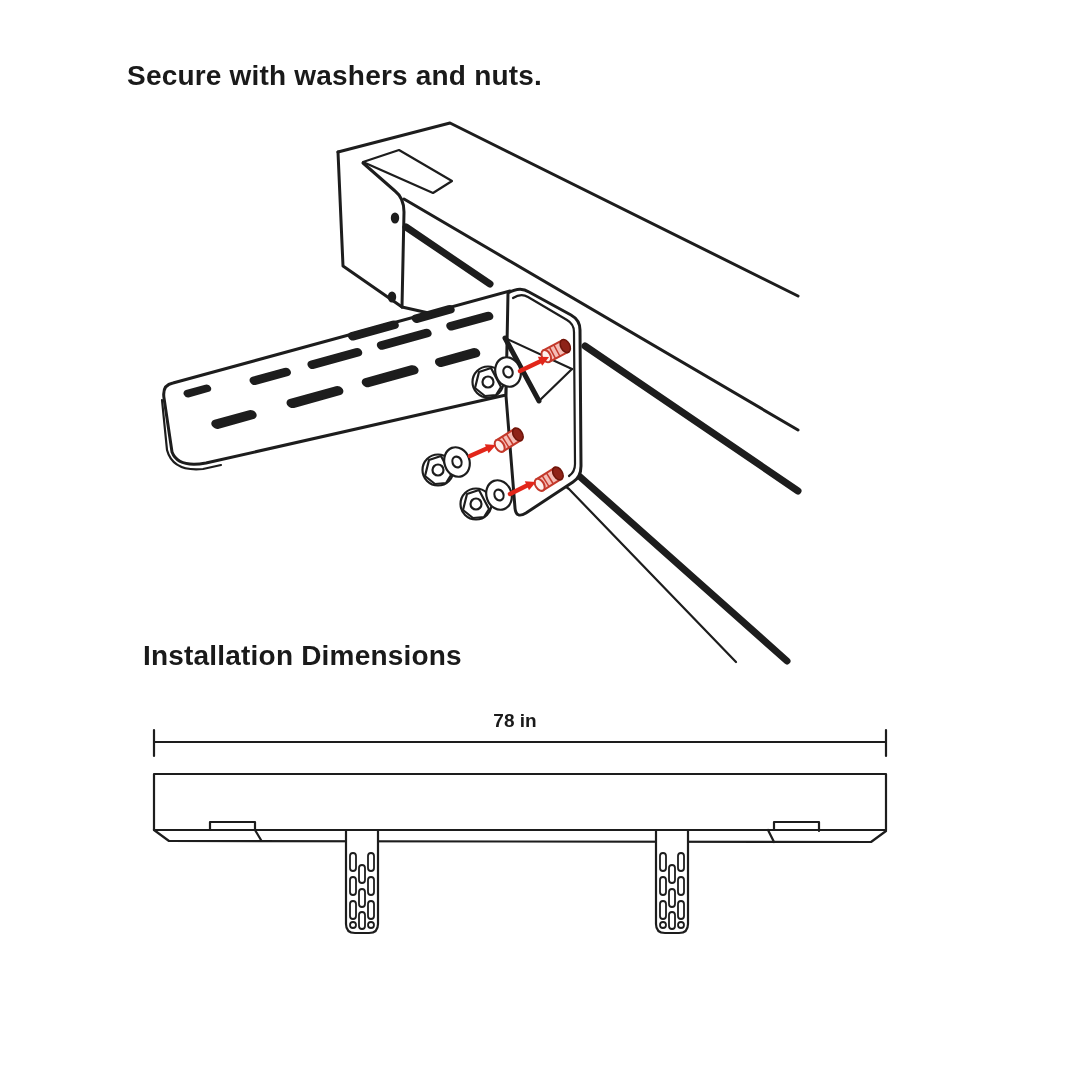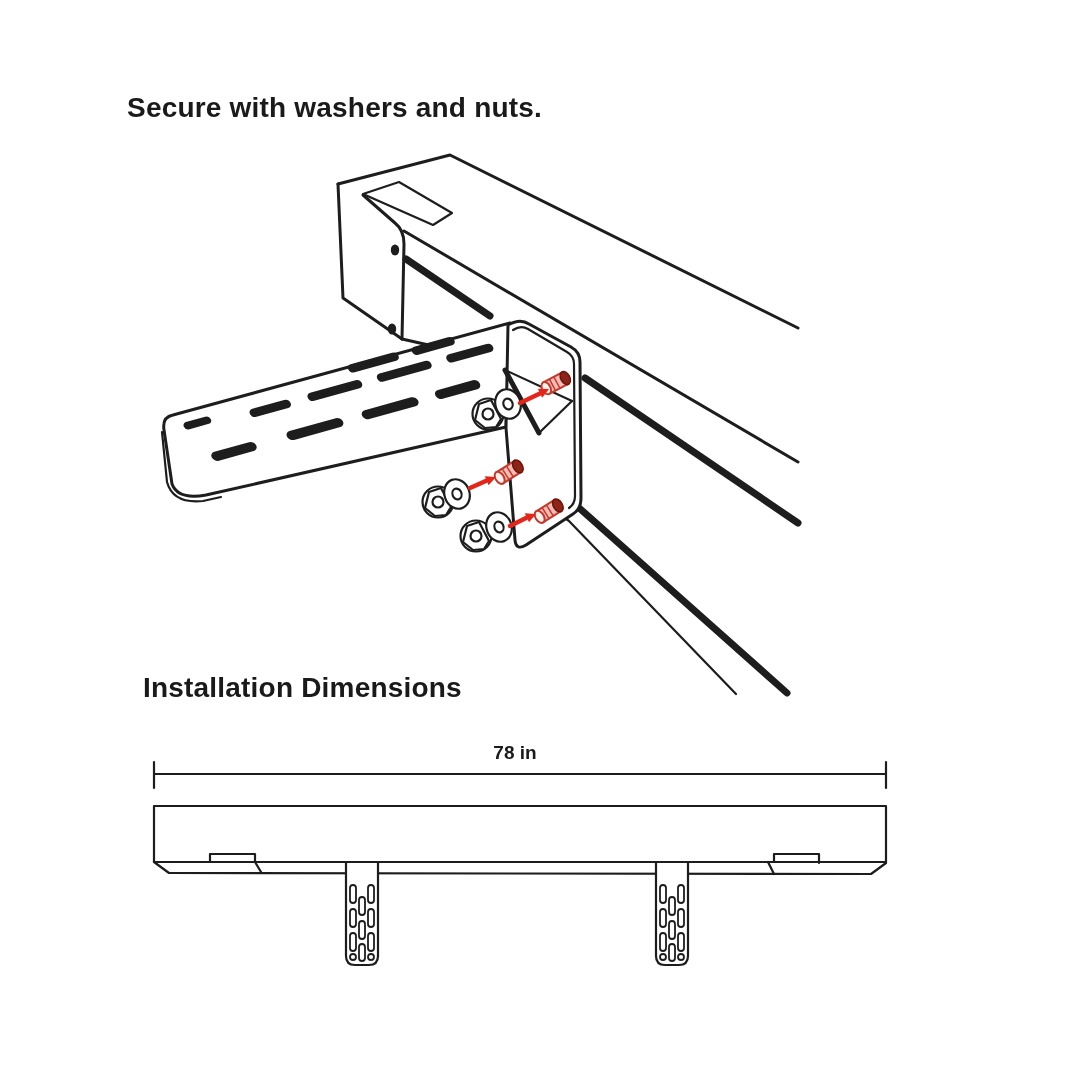--- a/index.html
+++ b/index.html
@@ -1,17 +1,17 @@
 <!DOCTYPE html>
 <html><head>
 <meta charset="utf-8">
 <style>
   html,body{margin:0;padding:0;background:#ffffff;}
   .page{position:relative;width:1080px;height:1032px;background:#ffffff;overflow:hidden;
-        font-family:"Liberation Sans", sans-serif;margin-top:32px;}
+        font-family:"Liberation Sans", sans-serif;}
   svg text{font-family:"Liberation Sans", sans-serif;fill:#1a1a1a;}
   .h1{font-size:28px;font-weight:700;letter-spacing:0.2px;}
   .dim-label{font-size:19px;font-weight:700;}
   .ln{stroke:#1d1d1d;fill:none;stroke-linecap:round;stroke-linejoin:round;}
   .w2{stroke-width:2.2;} .w3{stroke-width:3;} .w5{stroke-width:5;} .w7{stroke-width:7;}
   .white{fill:#ffffff;}
   .slot{fill:#1d1d1d;stroke:none;}
   .oslot{fill:none;stroke:#1d1d1d;stroke-width:1.8;}
   .bolt-body{fill:#f5bdb6;stroke:#c4392b;stroke-width:2;}
   .bolt-end{fill:#8e2318;stroke:#6d1409;stroke-width:1.5;}

